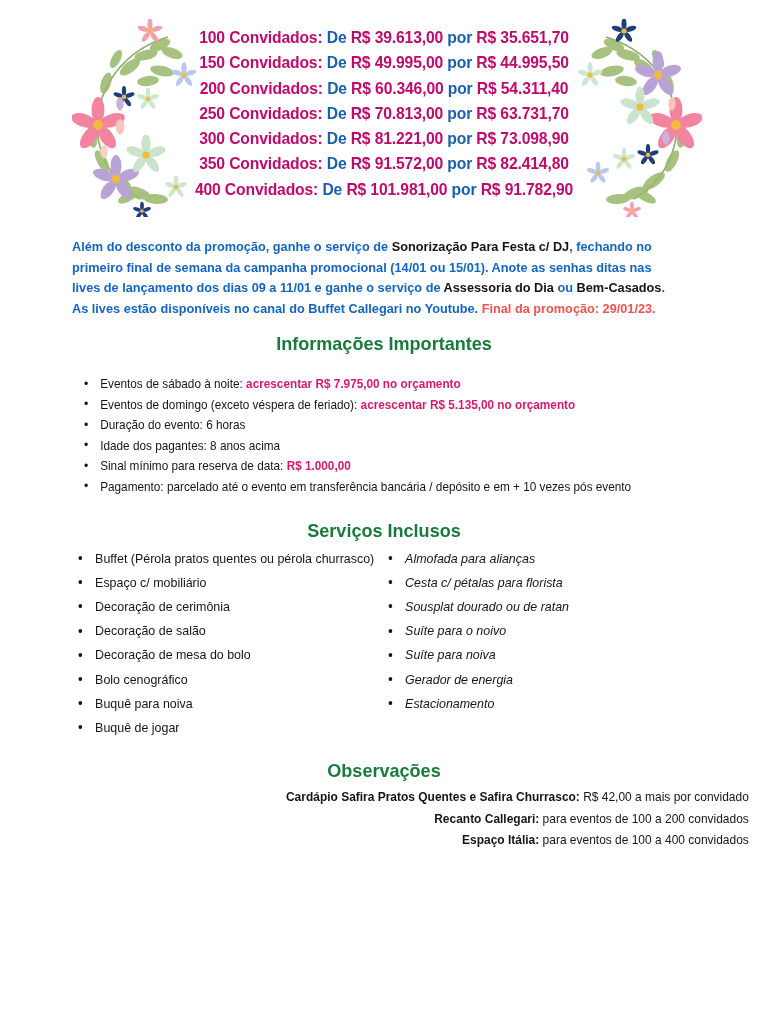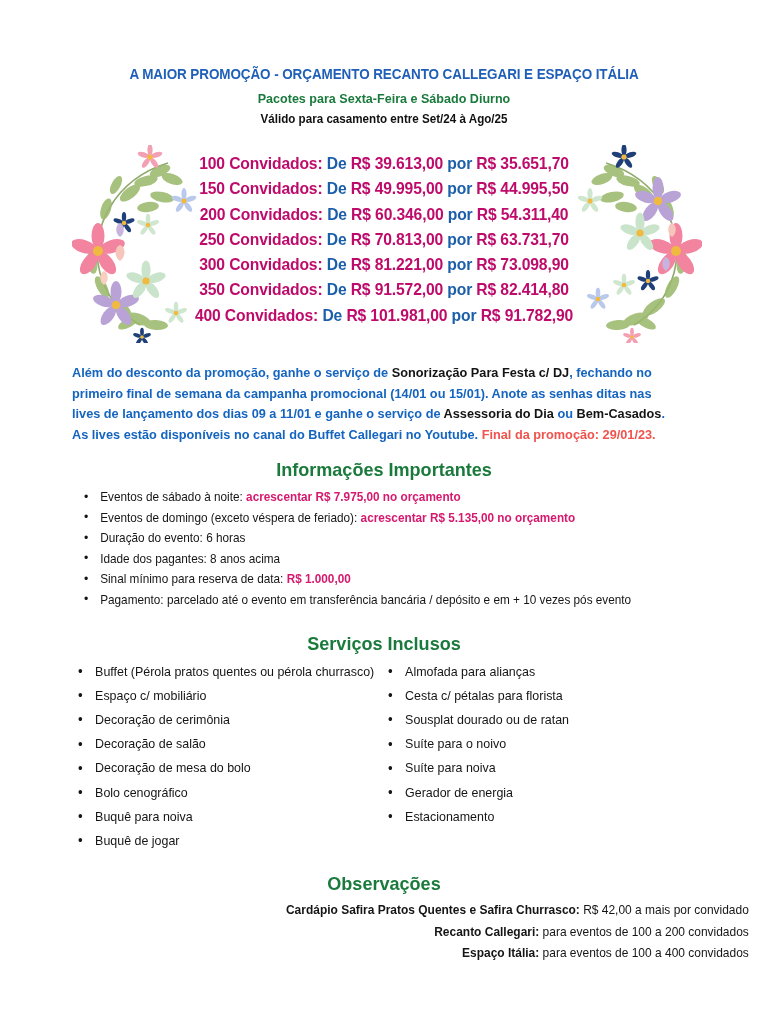--- a/index.html
+++ b/index.html
@@ -96,21 +96,21 @@
     font-size: 19px;
     transform: scaleX(0.95);
   }
   .sec-head.info { margin-top: 14px; }
   .sec-head.serv { margin-top: 22px; }
   .sec-head.obs  { margin-top: 20px; }
 
   
   ul.info-list {
     list-style: none;
-    margin: 6px 0 0 84px;
+    margin: 19px 0 0 84px;
   }
   ul.info-list li {
     position: relative;
     font-size: 12.4px;
     color: #151515;
     line-height: 20.6px;
     padding-left: 17px;
     transform: scaleX(0.95);
     transform-origin: left center;
     white-space: nowrap;
@@ -128,21 +128,21 @@
   
   .services {
     display: flex;
     margin: 5px 0 4px 78px;
     width: 600px;
   }
   .services ul {
     list-style: none;
   }
   .serv-col-left  { width: 310px; }
-  .serv-col-right { width: 280px; }
+  .serv-col-right { width: 280px; font-style: italic; }
 
   .services li {
     position: relative;
     font-size: 13.1px;
     color: #151515;
     line-height: 24.2px;
     padding-left: 18px;
     transform: scaleX(0.95);
     transform-origin: left center;
     white-space: nowrap;
@@ -165,25 +165,20 @@
     transform: scaleX(0.95);
     white-space: nowrap;
   }
   .obs-line b { font-weight: bold; }
 </style>
 </head>
 <body>
 
 <div class="page">
 
-  <div class="header">
-    <div class="title">A MAIOR PROMOÇÃO - ORÇAMENTO RECANTO CALLEGARI E ESPAÇO ITÁLIA</div>
-    <div class="subtitle">Pacotes para Sexta-Feira e Sábado Diurno</div>
-    <div class="subtitle2">Válido para casamento entre Set/24 à Ago/25</div>
-  </div>
 
   <div class="price-zone">
 
     <svg class="floral left" width="130" height="198" viewBox="0 0 130 198">
       <g stroke="#7d9b55" stroke-width="1.6" fill="none" opacity="0.85">
         <path d="M96,18 C70,26 50,42 38,62 C26,82 22,106 28,128 C34,150 48,168 68,180"></path>
       </g>
 
       <g fill="#9cb96d" opacity="0.88">
         <ellipse cx="88" cy="26" rx="11" ry="5" transform="rotate(-22 88 26)"></ellipse>

